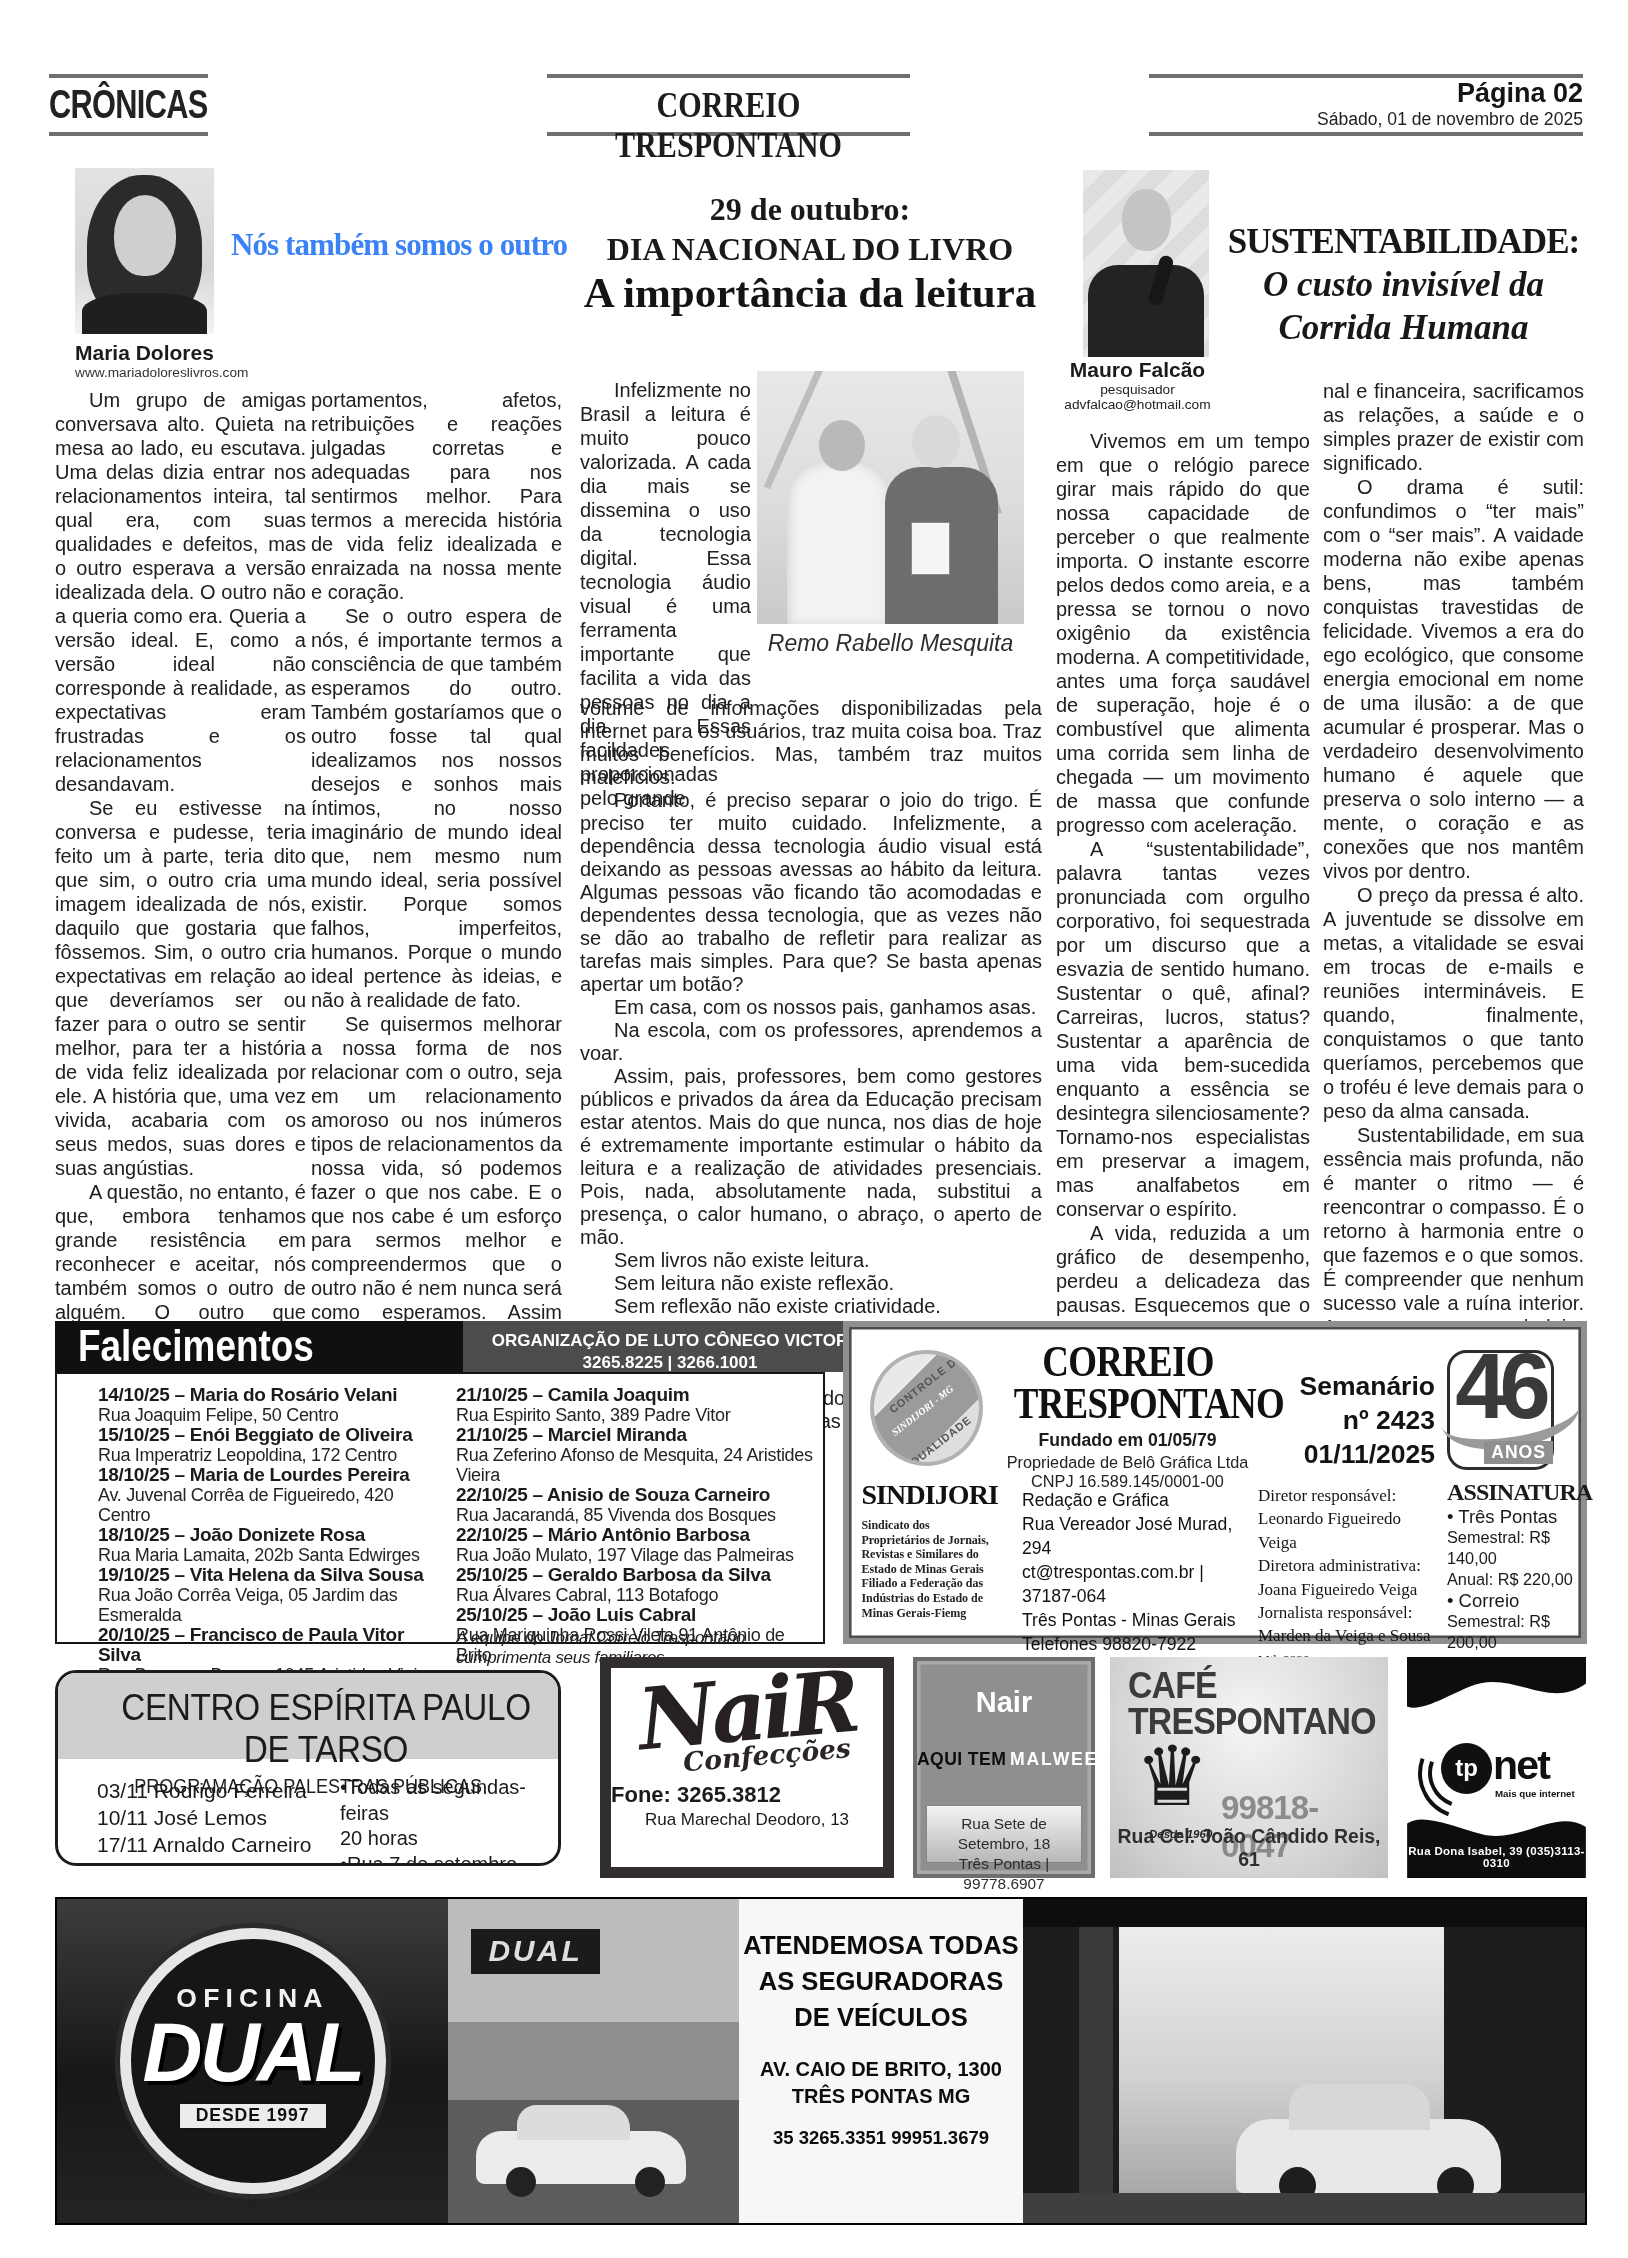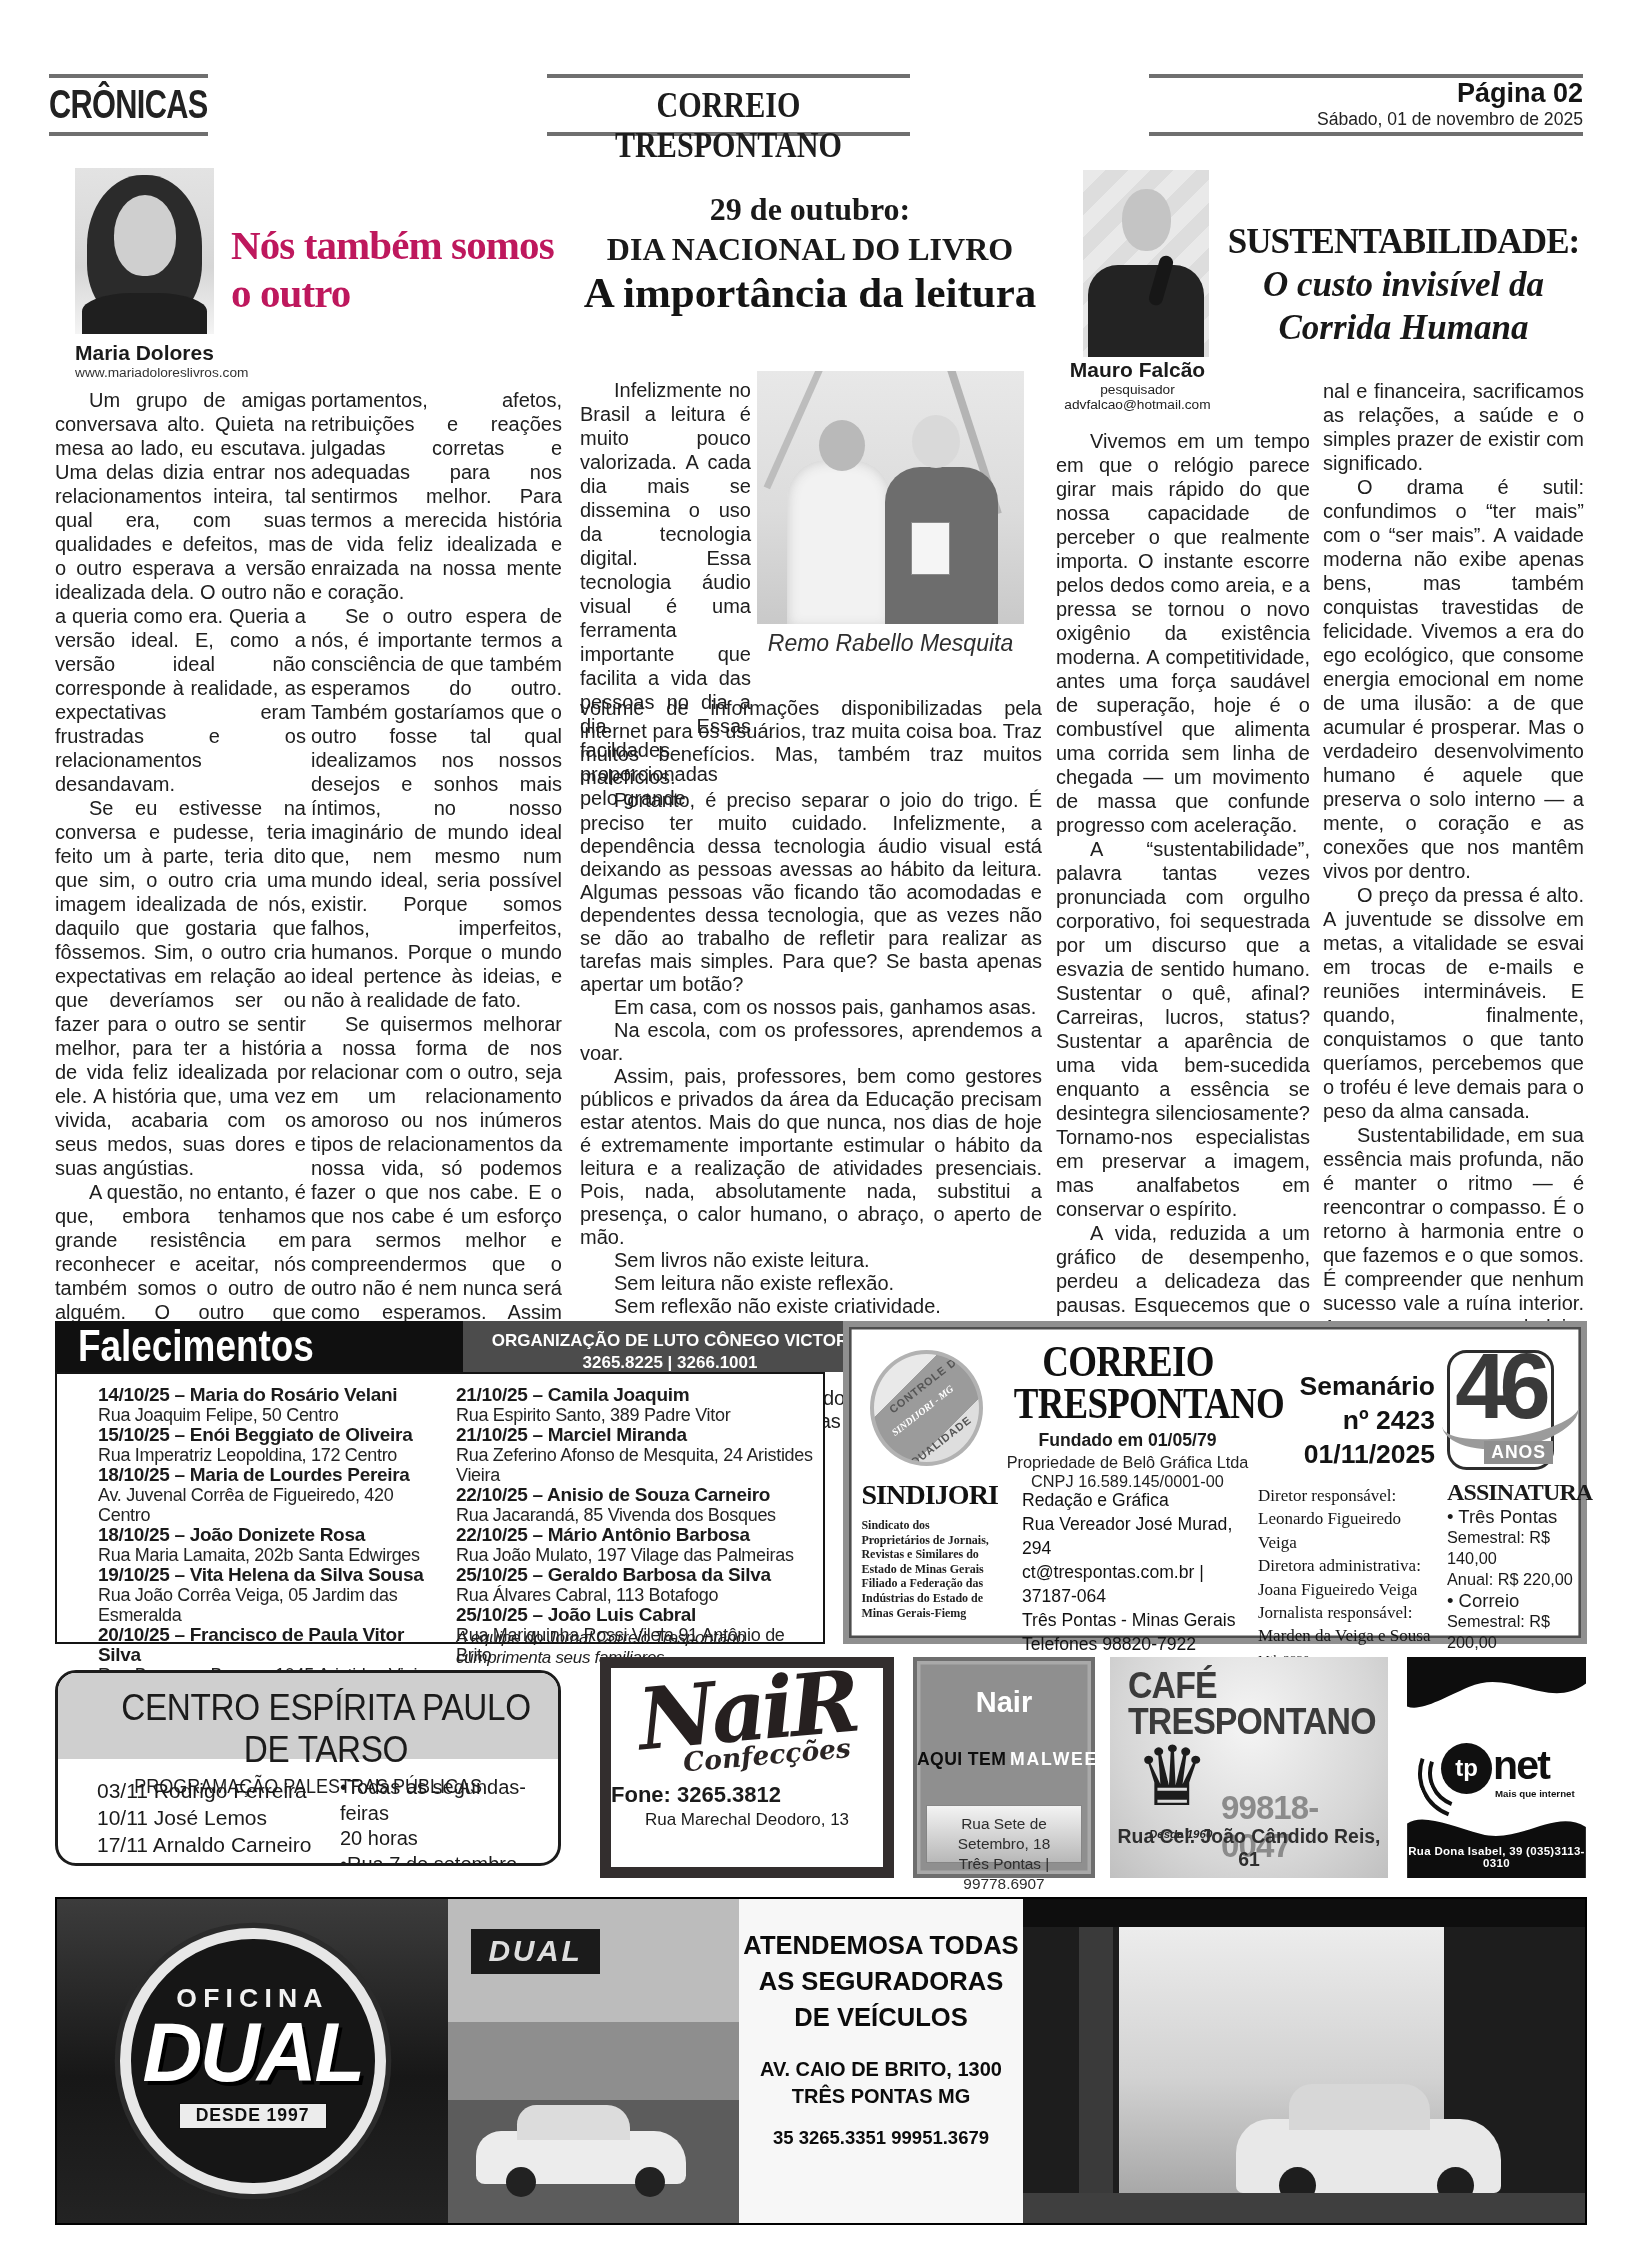--- a/index.html
+++ b/index.html
@@ -26,21 +26,21 @@
   .para { text-indent:34px; }
   .noindent { text-indent:0; }
 
   
   .a1-photo { position:absolute; left:75px; top:168px; width:139px; height:166px; background:linear-gradient(180deg,#e3e3e3 0%,#d6d6d6 60%,#f4f4f4 100%); overflow:hidden; }
   .a1-hair { position:absolute; left:12.4px; top:7px; width:115px; height:148px; border-radius:48% 48% 40% 40%; background:#2b2b2b; }
   .a1-face { position:absolute; left:39px; top:26.5px; width:62px; height:81px; border-radius:50% 50% 46% 46%; background:#cfcfcf; }
   .a1-shirt { position:absolute; left:7px; bottom:-5.3px; width:125px; height:46px; border-radius:40% 40% 0 0; background:#1f1f1f; }
   .a1-author { position:absolute; left:75px; top:341px; font-size:21px; font-weight:800; }
   .a1-site { position:absolute; left:75px; top:365px; font-size:13.7px; color:#333; }
-  .a1-title { position:absolute; left:231px; top:221px; width:337px; font-weight:800; font-size:41px; line-height:48px; letter-spacing:-0.9px; color:#be185d; }
+  .a1-title { position:absolute; left:231px; top:221px; width:337px; font-weight:800; font-size:31px; line-height:48px; letter-spacing:-0.9px; color:#3b82f6; }
 
   
   .a2-kicker { position:absolute; left:578px; top:189px; width:464px; text-align:center; font-weight:800; font-size:32px; line-height:40px; color:#1a1a1a; }
   .a2-title { position:absolute; left:578px; top:268px; width:464px; text-align:center; font-weight:800; font-size:43px; color:#141414; }
   .a2-photo { position:absolute; left:757px; top:371px; width:267px; height:253px; background:linear-gradient(180deg,#e8e8e8 0%,#dcdcdc 55%,#c9c9c9 100%); overflow:hidden; }
   .a2-tentline1 { position:absolute; left:35px; top:-17.6px; width:7px; height:141px; background:#bdbdbd; transform:rotate(24deg); }
   .a2-tentline2 { position:absolute; right:48px; top:-21px; width:8px; height:168px; background:#b4b4b4; transform:rotate(-18deg); }
   .a2-man1 { position:absolute; left:30px; bottom:-3.5px; width:104px; height:168px; border-radius:39px 39px 0 0; background:#f2f2f2; box-shadow:inset 0 0 12.4px #c7c7c7; }
   .a2-man1-head { position:absolute; left:62px; top:49px; width:46px; height:51px; border-radius:50%; background:#b9b9b9; }
   .a2-man2 { position:absolute; right:26.5px; bottom:-3.5px; width:113px; height:161px; border-radius:35px 35px 0 0; background:#6d6d6d; }

